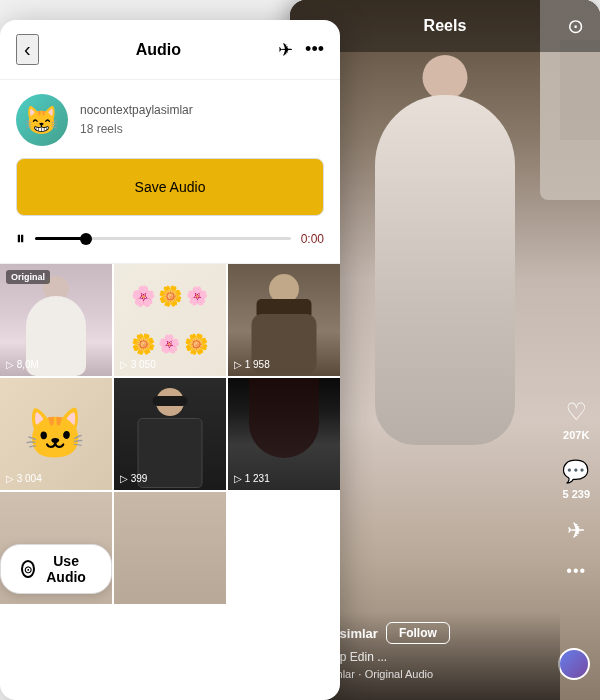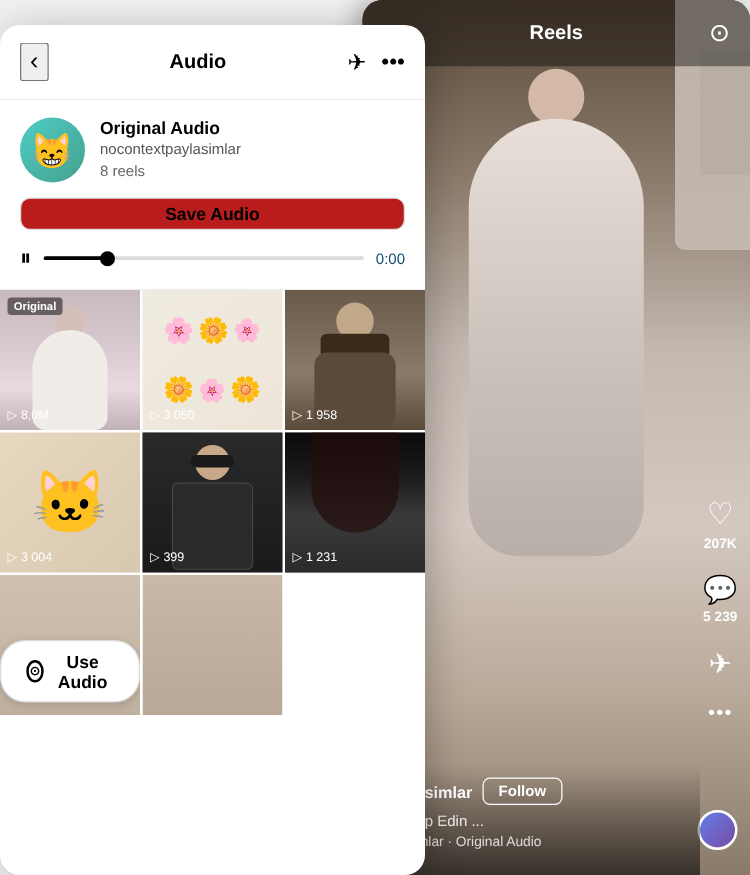--- a/index.html
+++ b/index.html
@@ -242,26 +242,26 @@
       margin-bottom: 2px;
     }
 
     .audio-meta .reels-count {
       font-size: 12px;
       color: #666;
     }
 
     .save-audio-btn {
       width: 100%;
-      padding: 4px;
+      padding: 20px;
       border: 1.5px solid #dbdbdb;
-      background: #b91c1c;
+      background: #eab308;
       border-radius: 8px;
       font-size: 14px;
-      font-weight: 700;
+      font-weight: 400;
       color: #000;
       cursor: pointer;
       margin-bottom: 12px;
     }
 
     
     .audio-player {
       display: flex;
       align-items: center;
       gap: 10px;
@@ -293,21 +293,21 @@
       background: #000;
       border-radius: 50%;
       position: absolute;
       left: 20%;
       top: 50%;
       transform: translate(-50%, -50%);
     }
 
     .time-display {
       font-size: 12px;
-      color: #0c4a6e;
+      color: #7f1d1d;
     }
 
     
     .grid-container {
       display: grid;
       grid-template-columns: repeat(3, 1fr);
       gap: 2px;
       padding: 0;
     }
 
@@ -451,23 +451,22 @@
       <span class="header-icon">•••</span>
     </div>
   </div>
 
   <div class="audio-info">
     <div class="audio-profile">
       <div class="audio-avatar">
         <span>😸</span>
       </div>
       <div class="audio-meta">
-        <h3>Original Audio</h3>
         <p>nocontextpaylasimlar</p>
-        <span class="reels-count">8 reels</span>
+        <span class="reels-count">18 reels</span>
       </div>
     </div>
 
     <button class="save-audio-btn">Save Audio</button>
 
     
     <div class="audio-player">
       <span class="play-pause-btn">⏸</span>
       <div class="progress-bar">
         <div class="progress-fill"></div>

